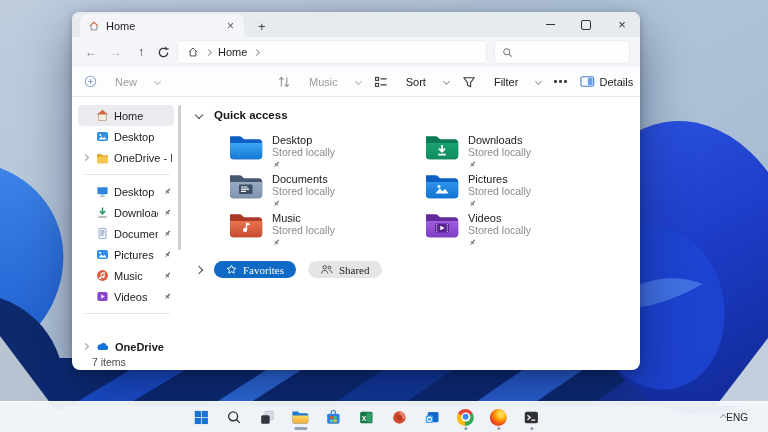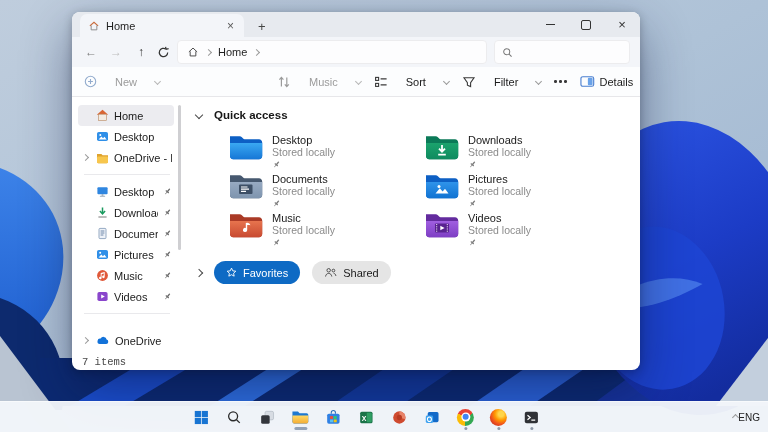--- a/index.html
+++ b/index.html
@@ -45,48 +45,48 @@
   
   .bodyrow{flex:1;display:flex;min-height:0;}
   .sidebar{width:110px;flex:0 0 auto;padding-top:8px;position:relative;font-size:11px;color:#1b1b1b;}
   .srow{height:21px;display:flex;align-items:center;gap:5px;margin:0 8px 0 6px;padding:0 2px;border-radius:4px;}
   .srow.sel{background:#ececf0;}
   .slot{width:11px;display:flex;justify-content:center;flex:0 0 auto;}
   .slabel{white-space:nowrap;overflow:hidden;flex:1;}
   .spin{flex:0 0 auto;margin-left:auto;}
   .ssep{height:1px;background:#e9e9ec;margin:6px 12px;}
   .sb-thumb{position:absolute;right:1px;top:8px;width:3px;height:145px;border-radius:2px;background:#cfcfd2;}
-  .onedrive-gap{margin-top:16px;}
+  .onedrive-gap{margin-top:22px;font-weight:bold;}
   
   .content{flex:1;padding:12px 0 0 14px;min-width:0;}
   .sechdr{display:flex;align-items:center;gap:12px;text-align:right;}
   .sectitle{font-size:11.5px;font-weight:bold;color:#161616;}
   .tiles{margin:12px 0 0 32px;display:grid;grid-template-columns:196px 196px;grid-auto-rows:34px;row-gap:5px;}
   .tile{display:flex;gap:8px;align-items:flex-start;}
   .tmeta{display:flex;flex-direction:column;gap:1px;padding-top:1px;}
   .tname{font-size:11px;color:#1a1a1a;line-height:1.1;}
   .tstat{font-size:10.5px;color:#8b8b8b;line-height:1.1;}
   .pillrow{margin-top:16px;display:flex;align-items:center;gap:12px;}
-  .pill{display:flex;align-items:center;gap:6px;height:23px;padding:0 12px;border-radius:12px;font-size:11px;}
+  .pill{display:flex;align-items:center;gap:6px;height:17px;padding:0 12px;border-radius:12px;font-size:11px;font-family:Liberation Serif, serif;}
   .pill-fav{background:#0e6ac4;color:#fff;}
   .pill-shared{background:#e5e5e5;color:#1a1a1a;}
-  .statusbar{height:17px;flex:0 0 auto;display:flex;align-items:center;padding-left:10px;font-size:10.5px;color:#4a4a4a;font-family:Liberation Mono, monospace;}
+  .statusbar{height:17px;flex:0 0 auto;display:flex;align-items:center;padding-left:20px;font-size:10.5px;color:#4a4a4a;}
   
   .taskbar{position:absolute;left:0;bottom:0;width:768px;height:30px;background:rgba(243,246,250,.96);border-top:1px solid rgba(255,255,255,.5);}
   .tb-icons{position:absolute;left:50%;bottom:0;transform:translateX(-55%);height:30px;display:flex;align-items:center;gap:10px;}
   .tbi{width:23px;height:26px;position:relative;display:flex;align-items:center;justify-content:center;}
   .run-dot{position:absolute;bottom:0px;left:50%;transform:translateX(-50%);width:3px;height:3px;border-radius:50%;background:#8e99a8;}
   .run-pill{position:absolute;bottom:0px;left:50%;transform:translateX(-50%);width:13px;height:2.6px;border-radius:2px;background:#93a2b6;}
   .chrome-ball{width:17px;height:17px;border-radius:50%;position:relative;
      background:conic-gradient(from -60deg,#ea4335 0 120deg,#34a853 120deg 240deg,#fbbc05 240deg 360deg);}
   .chrome-ball::before{content:"";position:absolute;left:50%;top:50%;width:9px;height:9px;transform:translate(-50%,-50%);border-radius:50%;background:#fff;}
   .chrome-ball::after{content:"";position:absolute;left:50%;top:50%;width:6.4px;height:6.4px;transform:translate(-50%,-50%);border-radius:50%;background:#4285f4;}
   .fox-ball{width:17px;height:17px;border-radius:50%;
      background:radial-gradient(circle at 66% 30%,#ffd54a 0 16%,#ff9800 38%,#f0511e 62%,#b82a1f 92%);}
-  .tb-tray{position:absolute;right:8px;bottom:0;height:30px;display:flex;align-items:center;font-size:10px;color:#222;}
+  .tb-tray{position:absolute;right:20px;bottom:0;height:30px;display:flex;align-items:center;font-size:10px;color:#222;}
 </style>
 </head>
 <body>
 
 <div class="stage">
 
   <svg class="wallpaper" viewBox="0 0 768 432" preserveAspectRatio="none">
     <defs>
       <linearGradient id="bg" x1="0" y1="0" x2="1" y2="1">
         <stop offset="0" stop-color="#bfcddd"></stop>

